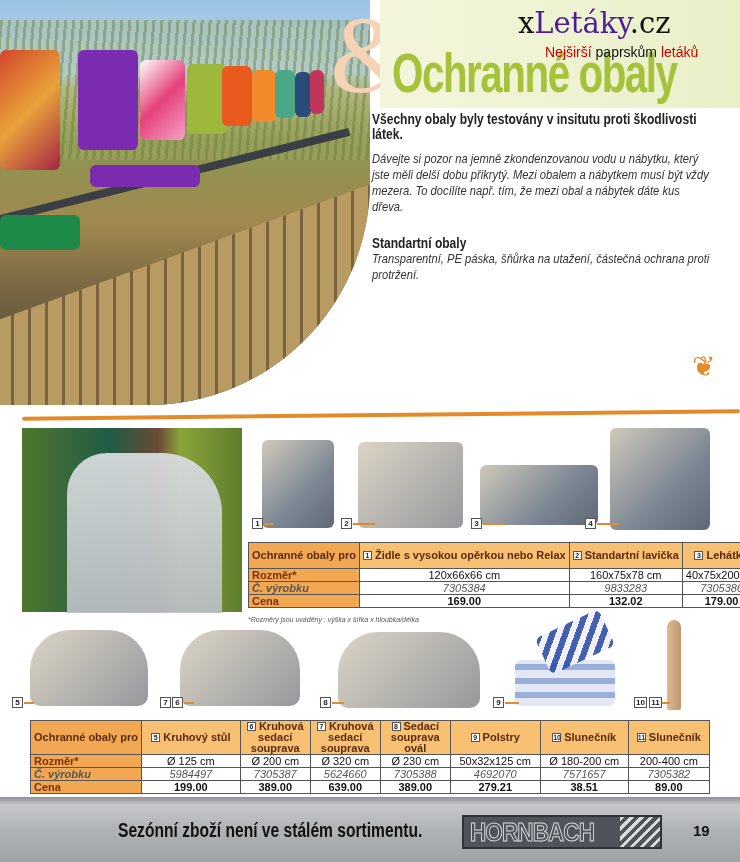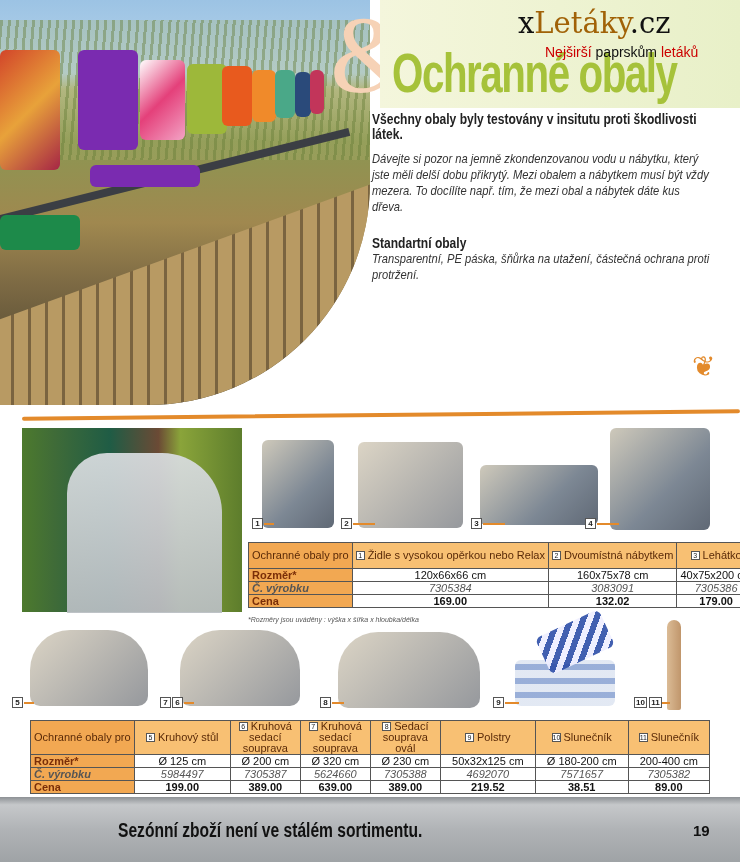--- a/index.html
+++ b/index.html
@@ -10,42 +10,42 @@
  background:linear-gradient(180deg,#9cc3e4 0%,#b8d5ea 18%,#b6b887 22%,#8c9652 35%,#a0884f 55%,#7d6a44 70%,#3e3a2a 100%)}
 .hero .reeds{position:absolute;left:0;top:20px;width:370px;height:140px;background:repeating-linear-gradient(95deg,rgba(120,140,70,.6) 0 3px,rgba(170,180,110,.3) 3px 8px)}
 .hero .cushion{position:absolute;border-radius:6px}
 .hero .deck{position:absolute;left:-20px;top:250px;width:420px;height:170px;transform:skewY(-20deg);background:repeating-linear-gradient(90deg,#b89a63 0 14px,#7a6440 14px 17px)}
 .hero .rail{position:absolute;left:0;top:215px;width:360px;height:8px;background:#3b3e44;transform:rotate(-14deg);transform-origin:left}
 .hero-swirl{position:absolute;left:330px;top:0;width:70px;height:110px;color:#f6d2b6;font-size:110px;font-family:"Liberation Serif",serif;line-height:110px}
 
 .title-band{position:absolute;left:380px;top:0;width:360px;height:108px;background:linear-gradient(90deg,#f4f6dc,#e8f0c8)}
 .big-title{position:absolute;left:392px;top:40px;font-family:"Liberation Sans",sans-serif;font-weight:bold;font-size:56px;color:#a6c23a;letter-spacing:-2px;transform:scaleX(.72);transform-origin:left;white-space:nowrap}
 .wm{position:absolute;left:518px;top:6px;font-family:"DejaVu Serif",serif;font-size:29px;color:#111;white-space:nowrap}
-.wm .red{color:#a16207}
+.wm .red{color:#4c1d95}
 .wm-sub{position:absolute;left:545px;top:44px;font-size:14px;color:#111;white-space:nowrap}
 .wm-sub .red{color:#c00}
 
 .col{position:absolute;left:372px;width:340px;color:#222}
 .h-bold{font-weight:bold;font-size:14px;line-height:15px;transform:scaleX(.86);transform-origin:left;width:395px}
 .it{font-style:italic;font-size:13px;line-height:16px;color:#333;transform:scaleX(.86);transform-origin:left;width:395px}
 
 .divider{position:absolute;left:22px;top:413px;width:718px;height:4px;background:#e38a2b;border-radius:3px;transform:rotate(-.6deg)}
 .leaf{position:absolute;color:#e38a2b;font-size:28px}
 
 .photo-main{position:absolute;left:22px;top:428px;width:220px;height:184px;background:linear-gradient(90deg,#4d7a2d 0%,#3f6b38 15%,#1f5c45 40%,#6b4a35 62%,#8aa43a 72%,#5d7d2c 100%)}
 .photo-main .cover{position:absolute;left:45px;top:25px;width:155px;height:160px;background:linear-gradient(180deg,#d9dde0,#b9bec2);opacity:.93;border-radius:40px 60px 0 0}
 .prod{position:absolute;background:linear-gradient(135deg,#d8d0bf,#8a8d92);border-radius:6px;opacity:.9}
 .prod.dark{background:linear-gradient(135deg,#c9c3b3 0%,#6e7a88 60%,#4e5866 100%)}
 .num{position:absolute;width:11px;height:11px;border:1px solid #555;background:#fff;font-size:8px;font-weight:bold;text-align:center;line-height:9px;color:#222}
 .leader{position:absolute;height:2px;background:#e38a2b}
 
 table.spec{position:absolute;border-collapse:collapse;font-size:11px}
 table.spec td{border:1px solid #555;height:12px;padding:0 3px;text-align:center;color:#111;white-space:nowrap}
 table.spec td.lab{background:#f2a852;color:#7a2e08;font-weight:bold;text-align:left;transform-origin:left}
-table.spec tr.head td{background:#f8c073;font-weight:normal;color:#5a2a08;line-height:11px;height:26px}
+table.spec tr.head td{background:#f8c073;font-weight:bold;color:#5a2a08;line-height:11px;height:26px}
 table.spec tr.head td.lab{background:#f2a852}
 table.spec tr.code td{font-style:italic;color:#555}
 table.spec tr.price td{font-weight:bold}
 table.spec .ib{display:inline-block;width:9px;height:9px;border:1px solid #555;background:#fff;font-size:7px;line-height:7px;color:#222;margin-right:3px;vertical-align:1px}
 .note{position:absolute;left:248px;top:616px;font-size:7px;font-style:italic;color:#555}
 
 .footer{position:absolute;left:0;top:797px;width:740px;height:65px;background:linear-gradient(180deg,#8d9195 0%,#c6c8ca 12%,#b0b3b6 50%,#9fa3a6 100%)}
 .footer-text{position:absolute;left:118px;top:22px;font-weight:bold;font-size:20px;color:#111;transform:scaleX(.78);transform-origin:left;white-space:nowrap}
 .logo{position:absolute;left:462px;top:18px;width:200px;height:34px;background:#4e5459;border:2px solid #2e3337}
 .logo span{position:absolute;left:6px;top:1px;font-size:25px;font-weight:bold;color:#4e5459;-webkit-text-stroke:1px #d8dcdf;letter-spacing:-1px;transform:scaleX(.9);transform-origin:left}
@@ -107,34 +107,34 @@
   <div class="num" style="left:471px;top:518px">3</div>
   <div class="leader" style="left:483px;top:523px;width:22px"></div>
   <div class="num" style="left:585px;top:518px">4</div>
   <div class="leader" style="left:597px;top:523px;width:22px"></div>
 
   <table class="spec" style="left:248px;top:542px;width:480px">
     <tbody>
         <tr class="head">
       <td class="lab" style="width:50px">Ochranné obaly pro</td>
       <td><span class="ib">1</span><span>Židle s vysokou opěrkou nebo Relax</span></td>
-      <td><span class="ib">2</span><span>Dvoumístná nábytkem</span></td>
+      <td><span class="ib">2</span><span>Standartní lavička</span></td>
       <td><span class="ib">3</span><span>Lehátko</span></td>
 
     </tr>
     <tr>
       <td class="lab">Rozměr*</td>
       <td>120x66x66 cm</td>
           <td>160x75x78 cm</td>
           <td>40x75x200 cm</td>
     </tr>
     <tr class="code">
       <td class="lab">Č. výrobku</td>
       <td>7305384</td>
-          <td>3083091</td>
+          <td>9833283</td>
           <td>7305386</td>
     </tr>
     <tr class="price">
       <td class="lab">Cena</td>
       <td>169.00</td>
           <td>132.02</td>
           <td>179.00</td>
     </tr>
   </tbody>
     </table>
@@ -190,24 +190,28 @@
           <td>4692070</td>
           <td>7571657</td>
           <td>7305382</td>
     </tr>
     <tr class="price">
       <td class="lab">Cena</td>
       <td>199.00</td>
           <td>389.00</td>
           <td>639.00</td>
           <td>389.00</td>
-          <td>219.52</td>
+          <td>279.21</td>
           <td>38.51</td>
           <td>89.00</td>
     </tr>
   </tbody>
     </table>
 
   <div class="footer">
     <div class="footer-text">Sezónní zboží není ve stálém sortimentu.</div>
+    <div class="logo">
+        <span>HORNBACH</span>
+        <div class="mark"></div>
+      </div>
     <div class="pageno">19</div>
   </div>
 </div>
 
 </body></html>

